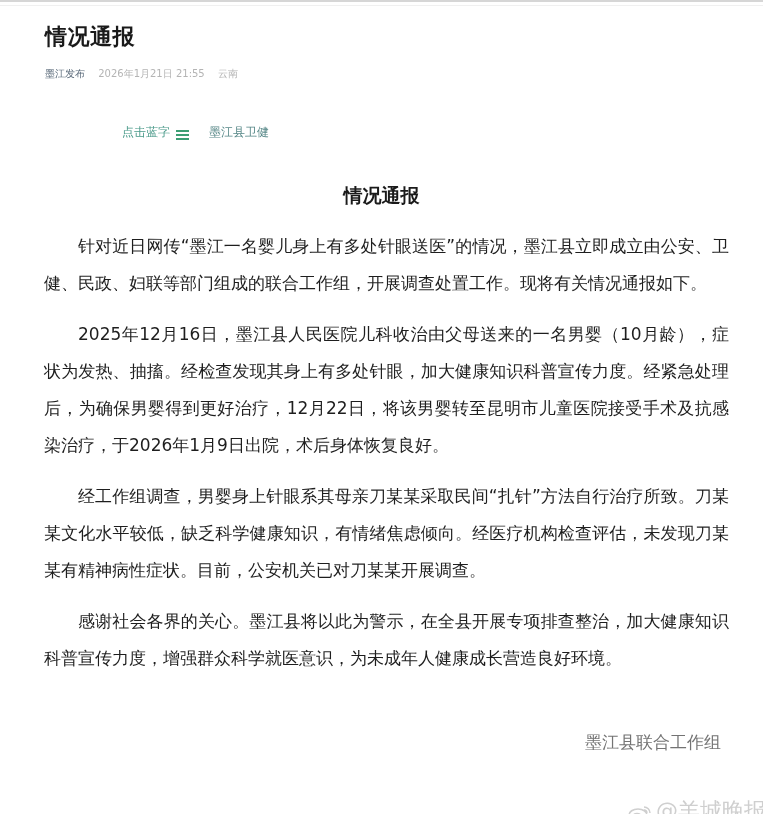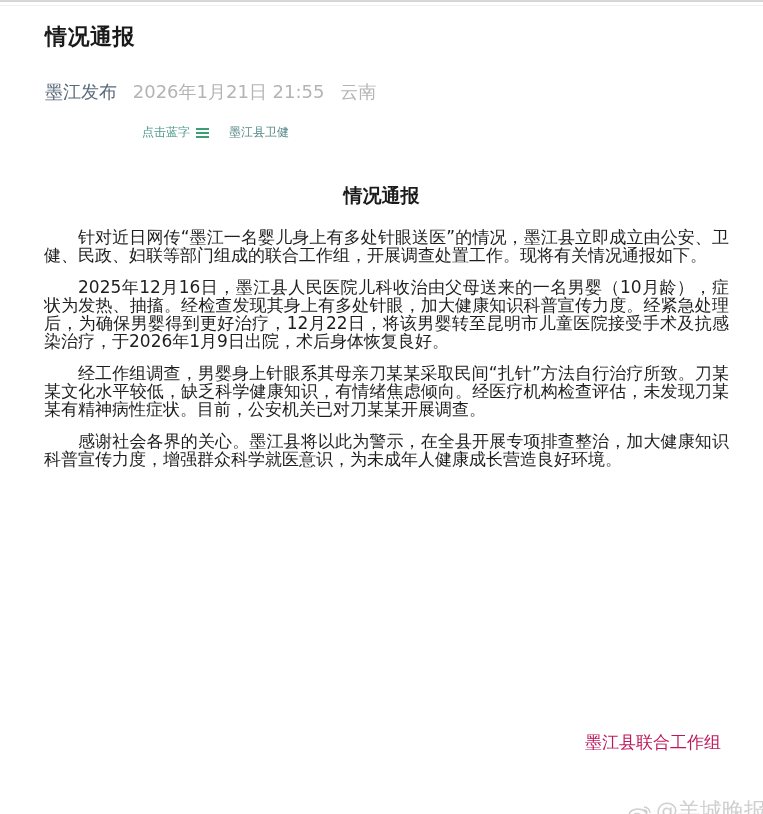--- a/index.html
+++ b/index.html
@@ -18,59 +18,58 @@
     .top-line2 {
       position: absolute; left: 0; top: 5px; width: 763px; height: 1px;
       background: #f0f0f0;
     }
     .article-title {
       position: absolute; left: 45px; top: 22px;
       font-size: 22px; font-weight: bold; color: #1a1a1a;
       letter-spacing: 0.5px;
     }
     .meta {
-      position: absolute; left: 45px; top: 80px;
-      font-size: 18px; color: #b4b4b4; white-space: nowrap;
+      position: absolute; left: 45px; top: 67px;
+      font-size: 10px; color: #b4b4b4; white-space: nowrap;
     }
     .meta .source { color: #576b95; color: #5a6a7a; }
     .meta span { margin-right: 10px; }
     .follow {
       position: absolute; left: 122px; top: 124px;
-      font-size: 12px; color: #4a9a8a; display: flex; align-items: center;
+      font-size: 12px; color: #4a9a8a; display: flex; align-items: flex-end;
       white-space: nowrap;
-      margin-left: 20px;
     }
     .follow .menu-icon {
       display: inline-block; width: 13px; height: 12px; margin: 0 20px 0 6px;
       position: relative;
     }
     .follow .menu-icon i {
       position: absolute; left: 0; width: 13px; height: 2px; background: #3c9e74;
     }
     .follow .menu-icon i:nth-child(1) { top: 1px; }
     .follow .menu-icon i:nth-child(2) { top: 5px; }
     .follow .menu-icon i:nth-child(3) { top: 9px; }
     .follow .follow-us { color: #5a8a8a; }
 
     .notice-heading {
       position: absolute; left: 0; width: 763px; top: 183px;
       text-align: center; font-size: 19px; font-weight: bold; color: #1a1a1a;
     }
     .body {
       position: absolute; left: 44px; top: 228px; width: 685px;
-      font-size: 17px; line-height: 18px; color: #1e1e1e;
+      font-size: 17px; line-height: 37px; color: #1e1e1e;
     }
     .body p {
       text-indent: 2em;
       margin-bottom: 14px;
       text-align: justify;
     }
     .signature {
       position: absolute; right: 42px; top: 728px;
-      font-size: 17px; line-height: 28px; color: #be185d; text-align: right;
+      font-size: 17px; line-height: 28px; color: #737373; text-align: right;
     }
     .watermark {
       position: absolute; left: 628px; top: 796px;
       font-size: 22px; color: #cfcfcf; display: flex; align-items: center;
       white-space: nowrap;
     }
     .watermark .weibo-icon {
       width: 24px; height: 18px; margin-right: 4px; position: relative;
     }
   </style>

